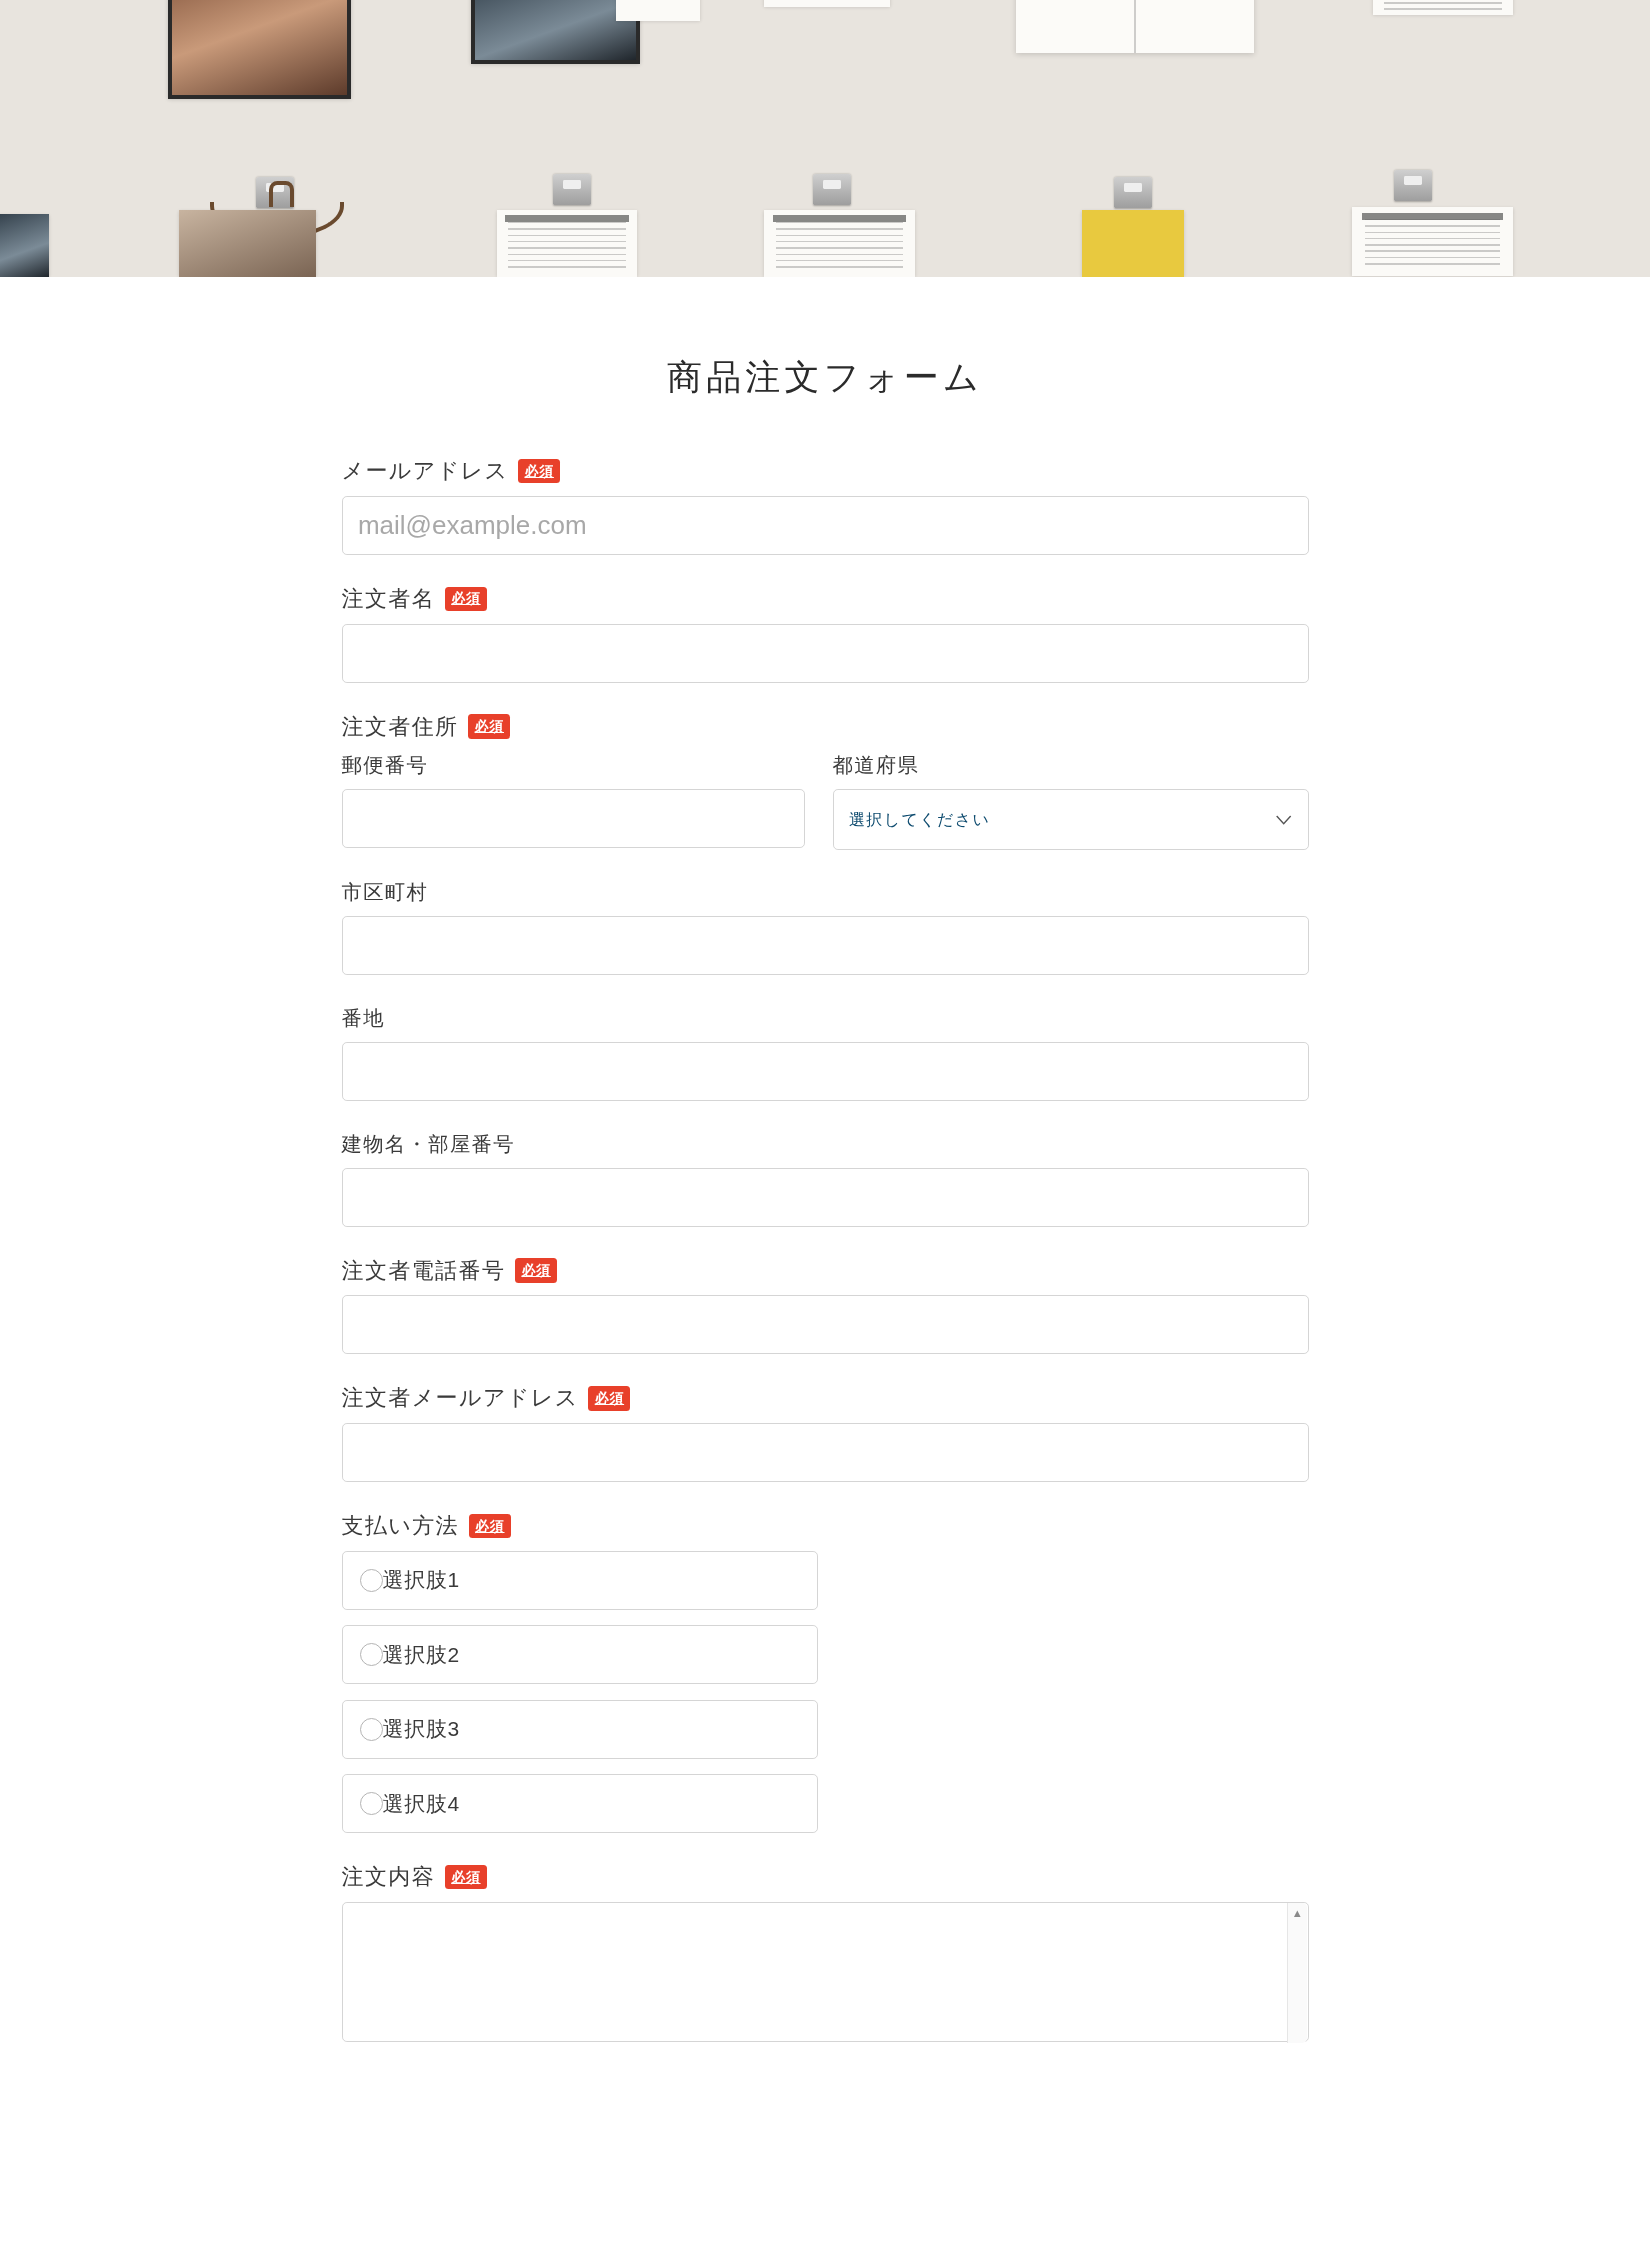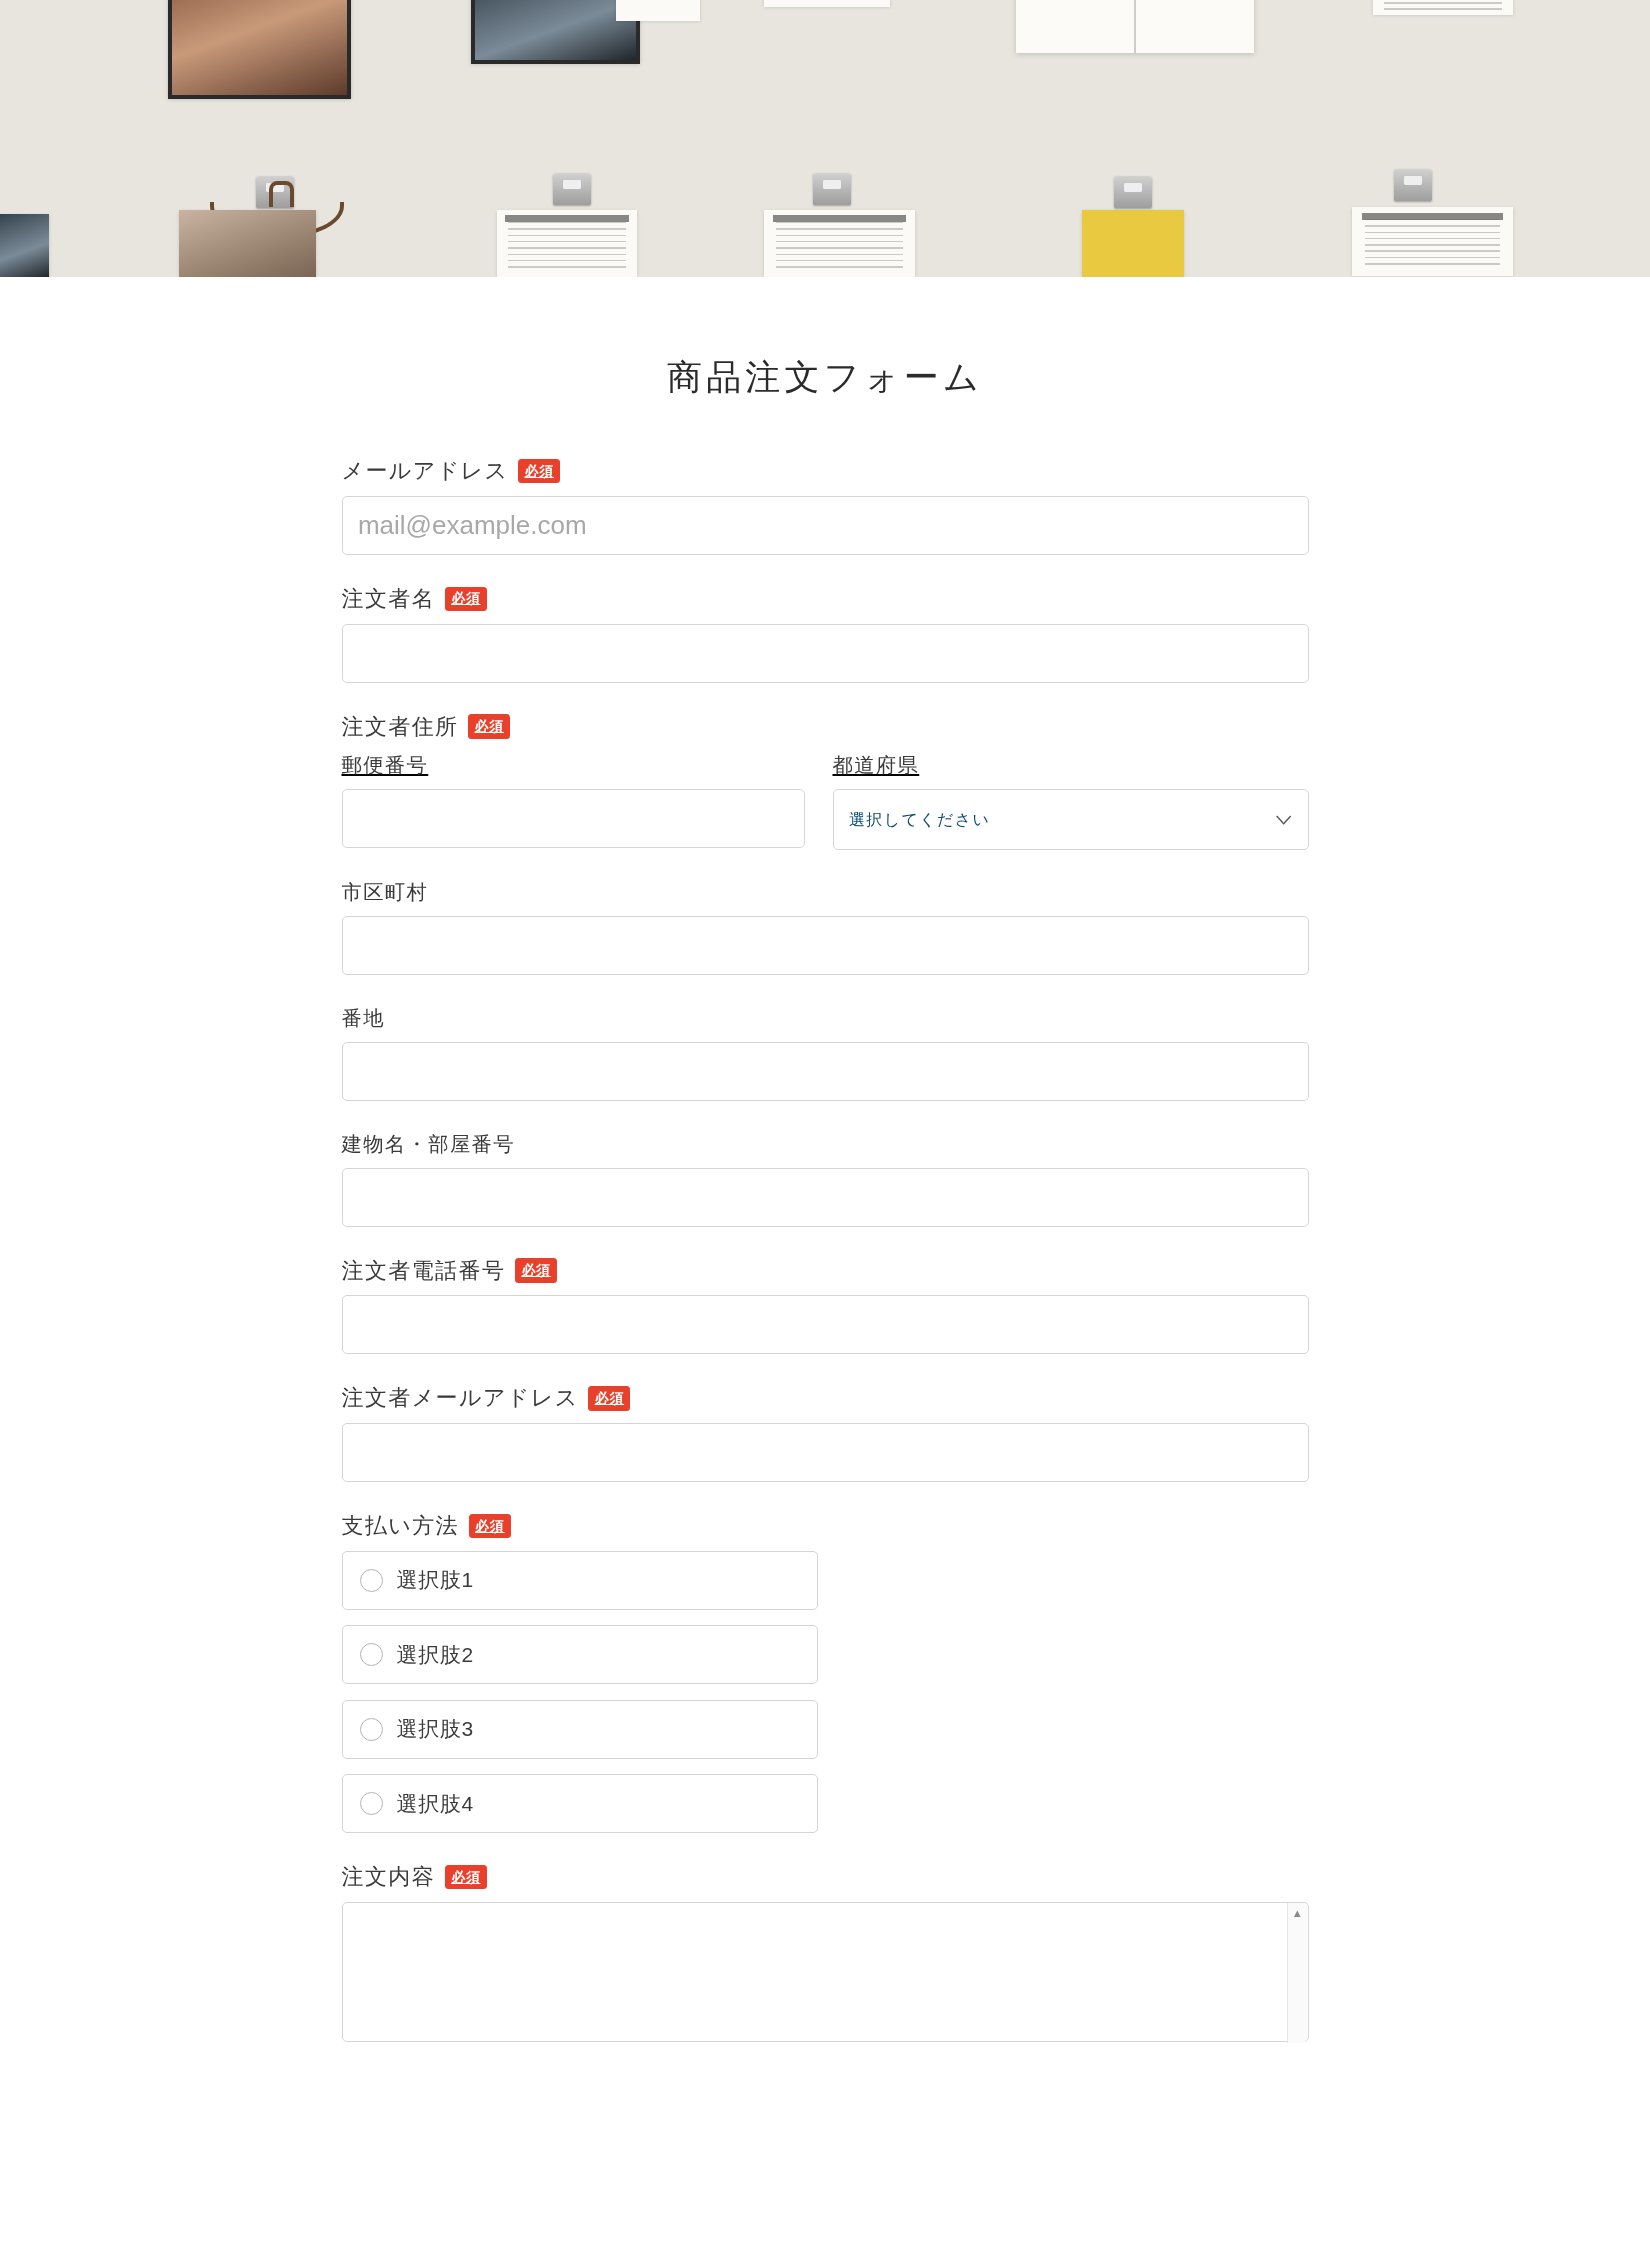--- a/index.html
+++ b/index.html
@@ -178,21 +178,20 @@
     padding: 0 15.4px;
     outline: none;
     font-family: "Liberation Sans", "DejaVu Sans", sans-serif;
   }
   .input::placeholder { color: #a8a8a8; }
 
   .two-col {
     display: flex;
     gap: 28px;
     margin-bottom: 28px;
-    text-decoration: underline;
   }
   .col { width: 476px; }
 
   .select-wrap { position: relative; width: 476px; }
   .select {
     box-sizing: border-box;
     width: 100%;
     height: 61px;
     border: 0.7px solid #d5d5d5;
     border-radius: 4.9px;
@@ -227,21 +226,20 @@
   .radio-item {
     box-sizing: border-box;
     width: 476px;
     height: 59px;
     border: 0.7px solid #d5d5d5;
     border-radius: 4.9px;
     background: #ffffff;
     display: flex;
     align-items: center;
     padding: 0 17px;
-    gap: 14px;
     cursor: pointer;
   }
   .radio-dot {
     width: 21px;
     height: 21px;
     border: 1.4px solid #b4b4b4;
     border-radius: 50%;
     background: #fff;
     flex: 0 0 auto;
   }

